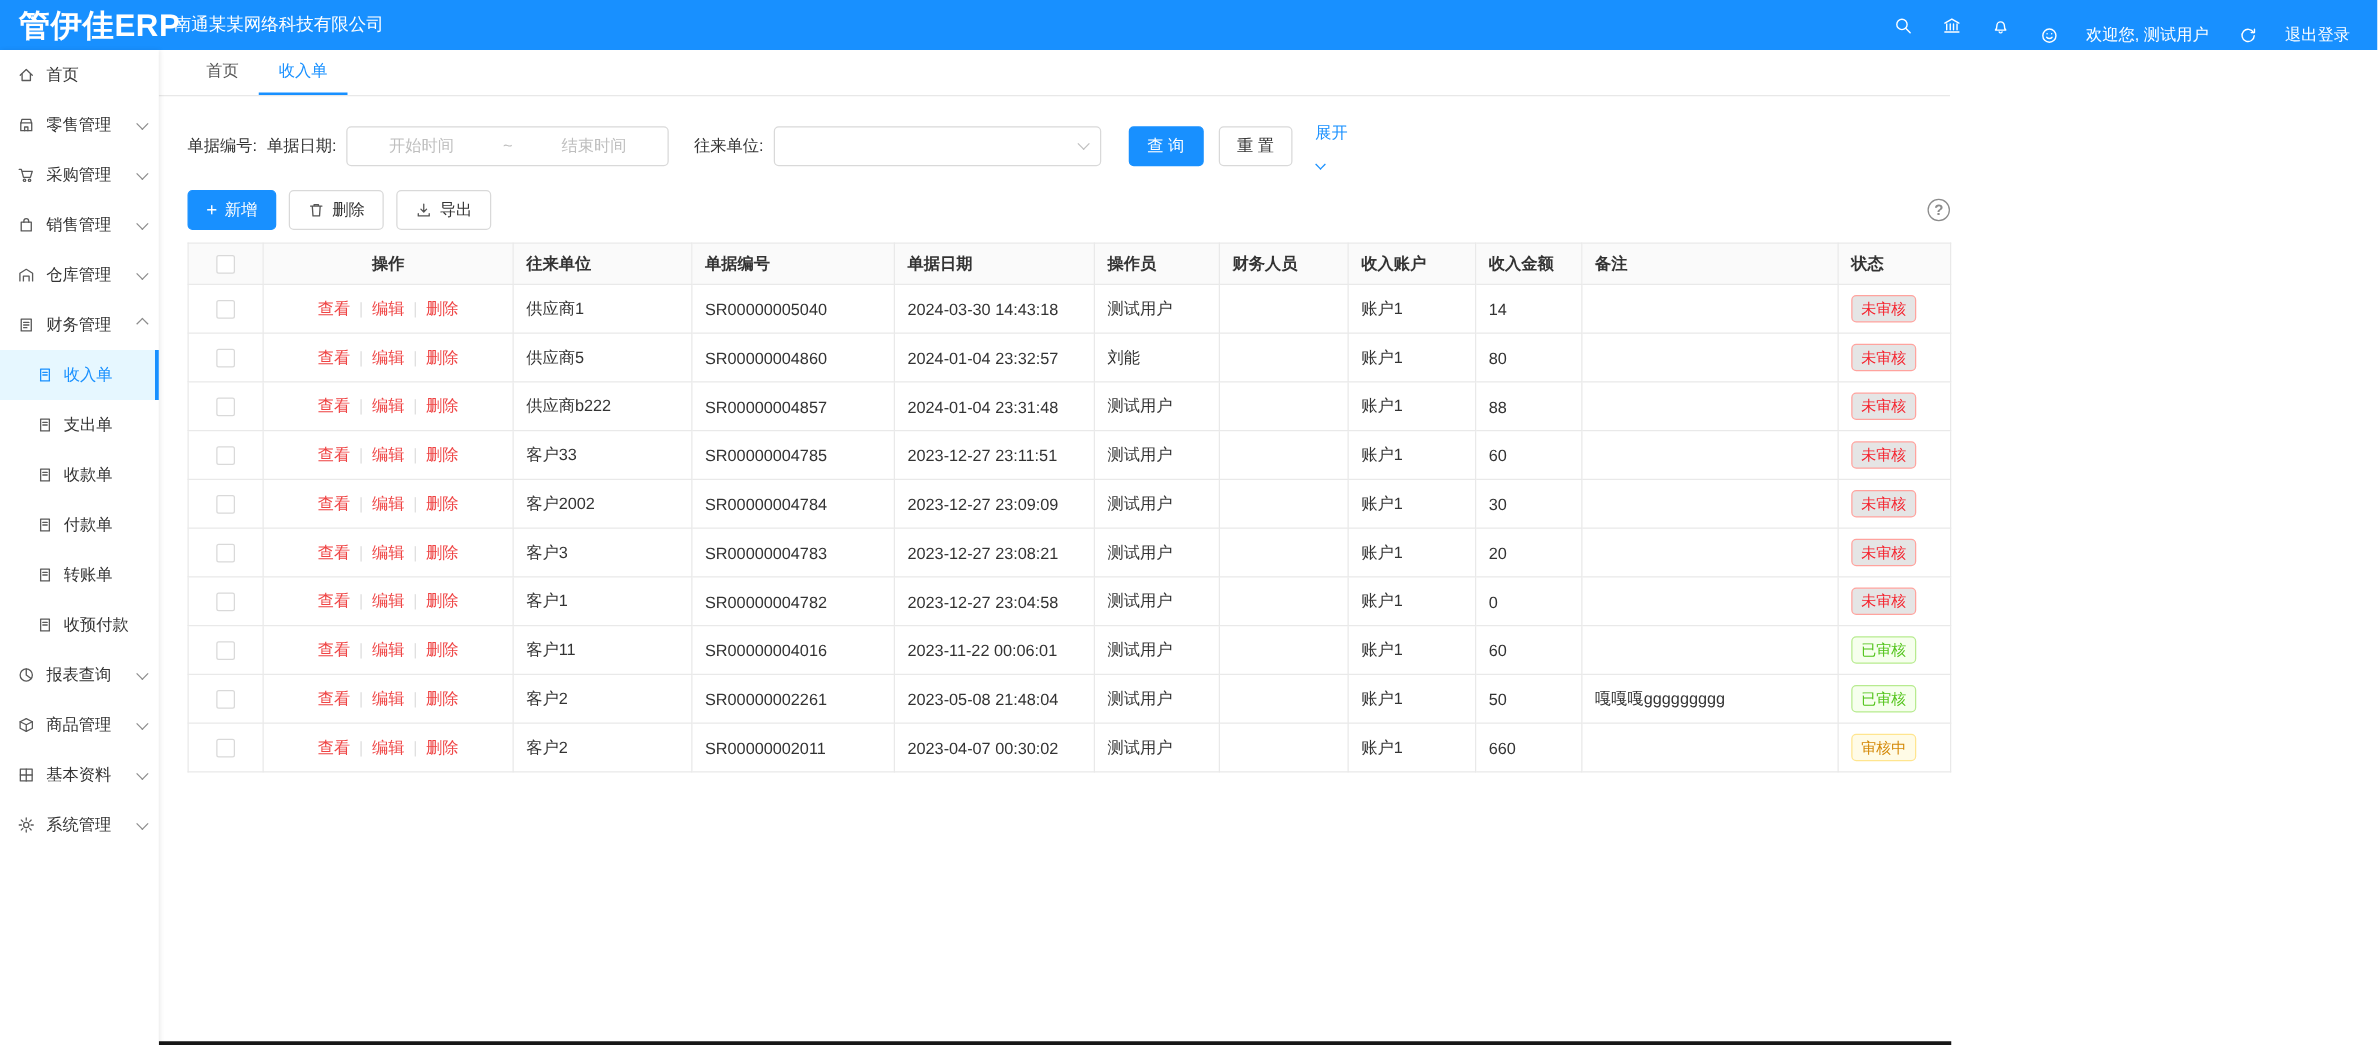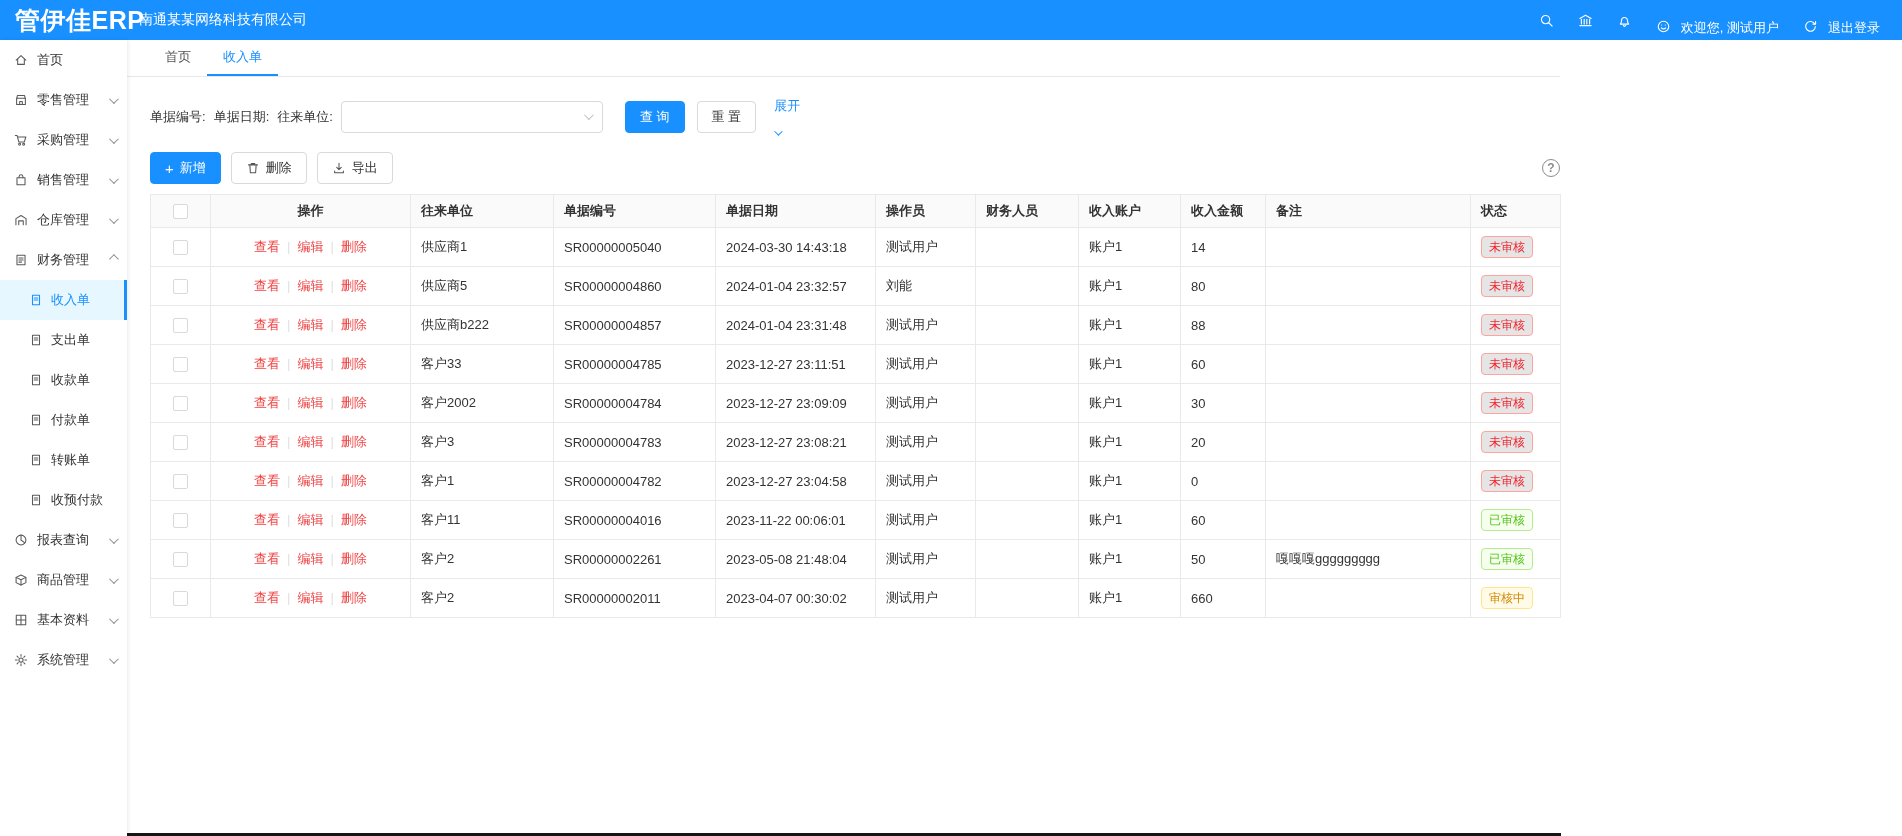--- a/index.html
+++ b/index.html
@@ -7,21 +7,21 @@
   body{font-family:"Liberation Sans","DejaVu Sans",sans-serif;background:#fff;color:#333;overflow:hidden;position:relative;font-size:13px;}
   button,input{font-family:inherit;}
 
   
   .header{height:40px;background:#1890ff;display:flex;align-items:center;color:#fff;}
   .logo{width:112px;padding-left:15px;font-size:25px;font-weight:bold;white-space:nowrap;letter-spacing:.5px;}
   .company{font-size:14px;margin-left:27px;white-space:nowrap;}
   .header-right{margin-left:auto;display:flex;align-items:center;gap:24px;padding-right:22px;font-size:13px;}
   .hicon{display:inline-flex;cursor:pointer;}
   .hicon svg{width:15px;height:15px;display:block;}
-  .witem{display:flex;gap:10px;cursor:pointer;white-space:nowrap;margin-top:16px;}
+  .witem{display:flex;align-items:center;gap:22px;cursor:pointer;white-space:nowrap;margin-top:16px;}
 
   
   .sidebar{position:absolute;top:40px;left:0;bottom:0;width:127px;background:#fff;box-shadow:1px 0 4px rgba(0,0,0,.09);z-index:2;}
   .side-item,.side-child{height:40px;display:flex;align-items:center;cursor:pointer;color:#333;white-space:nowrap;}
   .side-item{padding:0 8px 0 14px;gap:9px;}
   .side-child{padding:0 8px 0 29px;gap:8px;}
   .side-child.active{background:#e6f7ff;color:#1890ff;border-right:3px solid #1890ff;}
   .side-child.active .ic{color:#1890ff;}
   .ic{display:inline-flex;color:#595959;flex:none;}
   .ic svg{width:14px;height:14px;display:block;}
@@ -302,20 +302,25 @@
   <div class="tabbar">
     <div class="tab">首页</div>
     <div class="tab active">收入单</div>
   </div>
 
   <div class="content">
 
     <div class="filter-row">
       <span class="flabel">单据编号:</span>
       <span class="flabel">单据日期:</span>
+      <div class="date-range">
+        <span class="ph">开始时间</span>
+        <span class="mid">~</span>
+        <span class="ph">结束时间</span>
+      </div>
       <span class="flabel">往来单位:</span>
       <div class="select">
         <span class="chev down cgray"></span>
       </div>
       <button class="btn btn-primary">查 询</button>
       <button class="btn">重 置</button>
       <span class="link-blue">
         <span>展开</span>
         <span class="chev down small"></span>
       </span>

